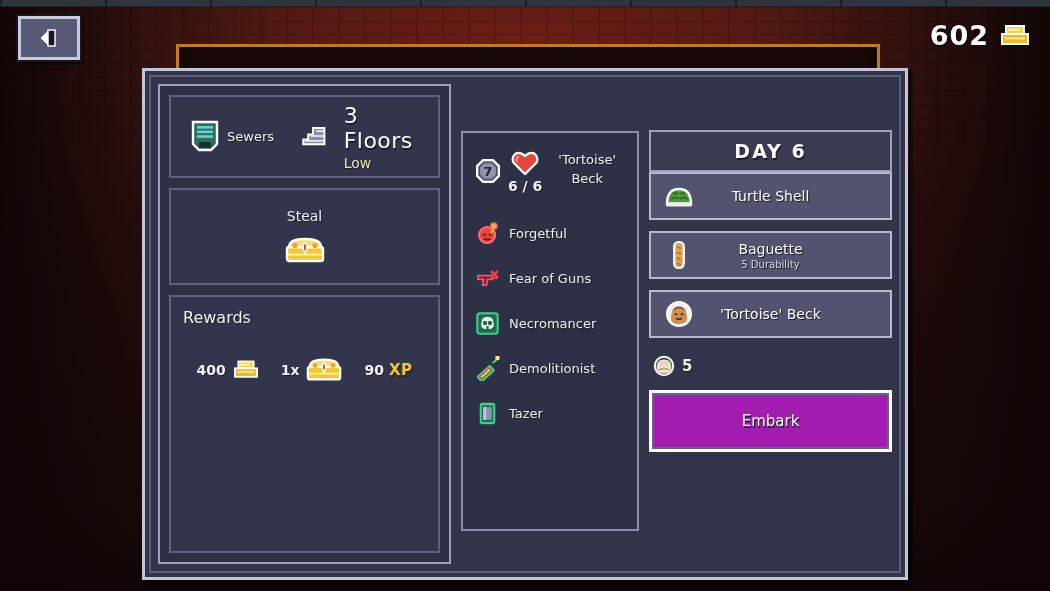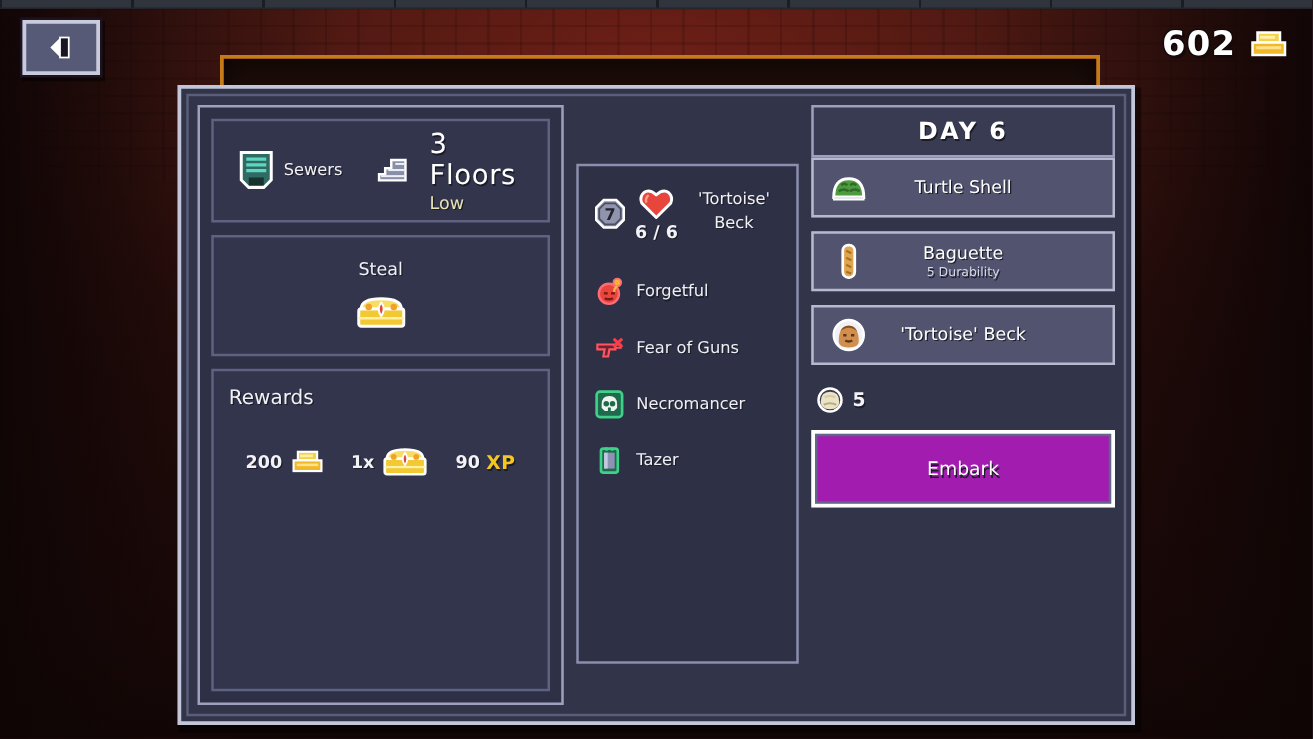--- a/index.html
+++ b/index.html
@@ -228,20 +228,21 @@
     font-size: 13px; color: #eeeef4;
     text-shadow: 1px 1px 0 #1b1c27;
     white-space: nowrap;
   }
 
   
   #right-column {
     flex: 1;
     display: flex; flex-direction: column;
     gap: 0;
+    margin-top: 46px;
   }
   #day-header {
     height: 42px;
     background: #383b52;
     border: 2px solid #9ea1be;
     display: flex; align-items: center;
     padding-left: 0;
     justify-content: center;
   }
   #day-label {
@@ -377,21 +378,21 @@
         <path d="M11 3.5 Q13 6 11 9 Q9 6 11 3.5 Z" fill="#e0453a" stroke="#ffffff" stroke-width=".8"></path>
         <rect x="2" y="9.3" width="18" height="1" fill="#fff0a8"></rect>
       </svg>
     </div>
 
     <div id="rewards-panel" class="sub-panel">
       <span id="rewards-label">Rewards</span>
       <div id="rewards-row">
 
         <div class="reward-item">
-          <span class="reward-qty">200</span>
+          <span class="reward-qty">400</span>
           <svg width="30" height="24" viewBox="0 0 17 14" class="pixel-icon">
             <rect x="4" y="2" width="9" height="4" fill="#f5d148" stroke="#ffffff" stroke-width="1"></rect>
             <rect x="2" y="6" width="13" height="5" fill="#f0b92a" stroke="#ffffff" stroke-width="1"></rect>
             <rect x="5" y="3.3" width="6" height="1.2" fill="#fdf0a8"></rect>
             <rect x="3.5" y="7.5" width="10" height="1.2" fill="#fde28a"></rect>
           </svg>
         </div>
 
         <div class="reward-item">
           <span class="reward-qty">1x</span>
@@ -463,20 +464,29 @@
       <svg width="25" height="25" viewBox="0 0 13 13" class="pixel-icon">
         <rect x="1.2" y="1.2" width="10.6" height="10.6" rx="1.4" fill="#1d6b4c" stroke="#3fd08a" stroke-width="1.1"></rect>
         <path d="M3.3 6.4 Q3.3 3 6.5 3 Q9.7 3 9.7 6.4 L9.7 8 L8.4 9.3 H4.6 L3.3 8 Z" fill="#eef4ef"></path>
         <circle cx="5.2" cy="6.2" r="1.15" fill="#1d6b4c"></circle>
         <circle cx="7.8" cy="6.2" r="1.15" fill="#1d6b4c"></circle>
         <rect x="5.9" y="7.8" width="1.2" height="1.6" fill="#1d6b4c"></rect>
       </svg>
       <span class="trait-label">Necromancer</span>
     </div>
 
+    <div class="trait-row">
+      <svg width="25" height="25" viewBox="0 0 13 13" class="pixel-icon">
+        <rect x="1.3" y="7.2" width="8.6" height="3.3" rx=".5" fill="#b55a2a" stroke="#3fd08a" stroke-width="1" transform="rotate(-42 6 9)"></rect>
+        <rect x="2.6" y="8.2" width="6" height="1" fill="#f0c27a" transform="rotate(-42 6 9)"></rect>
+        <path d="M9.2 3.6 Q11.2 2.4 11.6 1" stroke="#3fd08a" stroke-width="1.1" fill="none"></path>
+        <circle cx="11.7" cy="1" r="1.2" fill="#f5f07a"></circle>
+      </svg>
+      <span class="trait-label">Demolitionist</span>
+    </div>
 
     <div class="trait-row">
       <svg width="25" height="25" viewBox="0 0 13 13" class="pixel-icon">
         <rect x="3" y="1.5" width="7" height="10" rx="1" fill="#1d6b4c" stroke="#3fd08a" stroke-width="1.1"></rect>
         <rect x="4.3" y="3.2" width="4.4" height="6.6" fill="#8e93b5"></rect>
         <rect x="4.3" y="3.2" width="1.5" height="6.6" fill="#c5c9e0"></rect>
         <rect x="4.8" y="1" width="1.1" height="1.4" fill="#3fd08a"></rect>
         <rect x="7.1" y="1" width="1.1" height="1.4" fill="#3fd08a"></rect>
       </svg>
       <span class="trait-label">Tazer</span>

